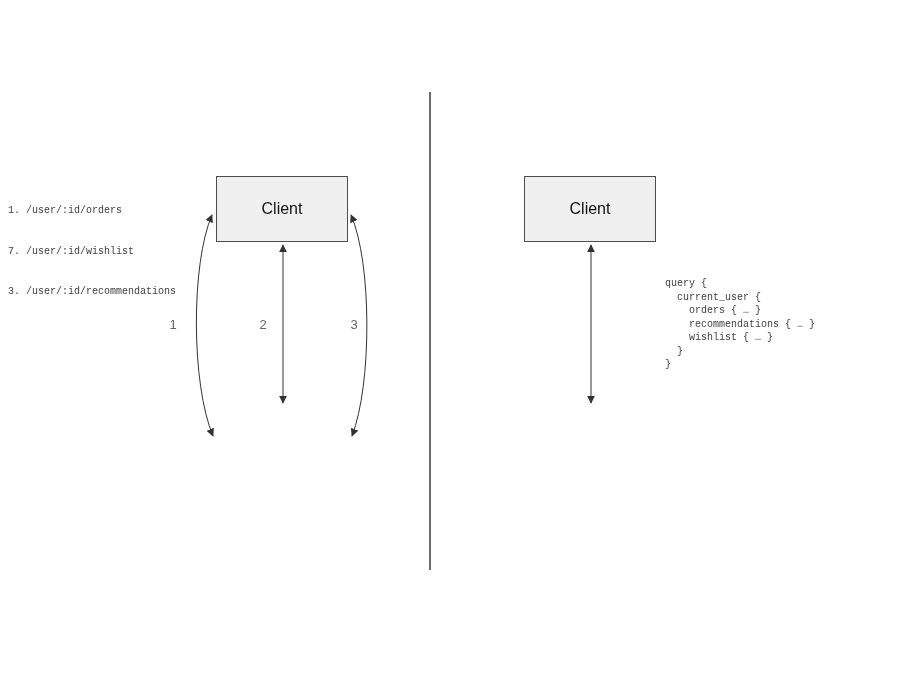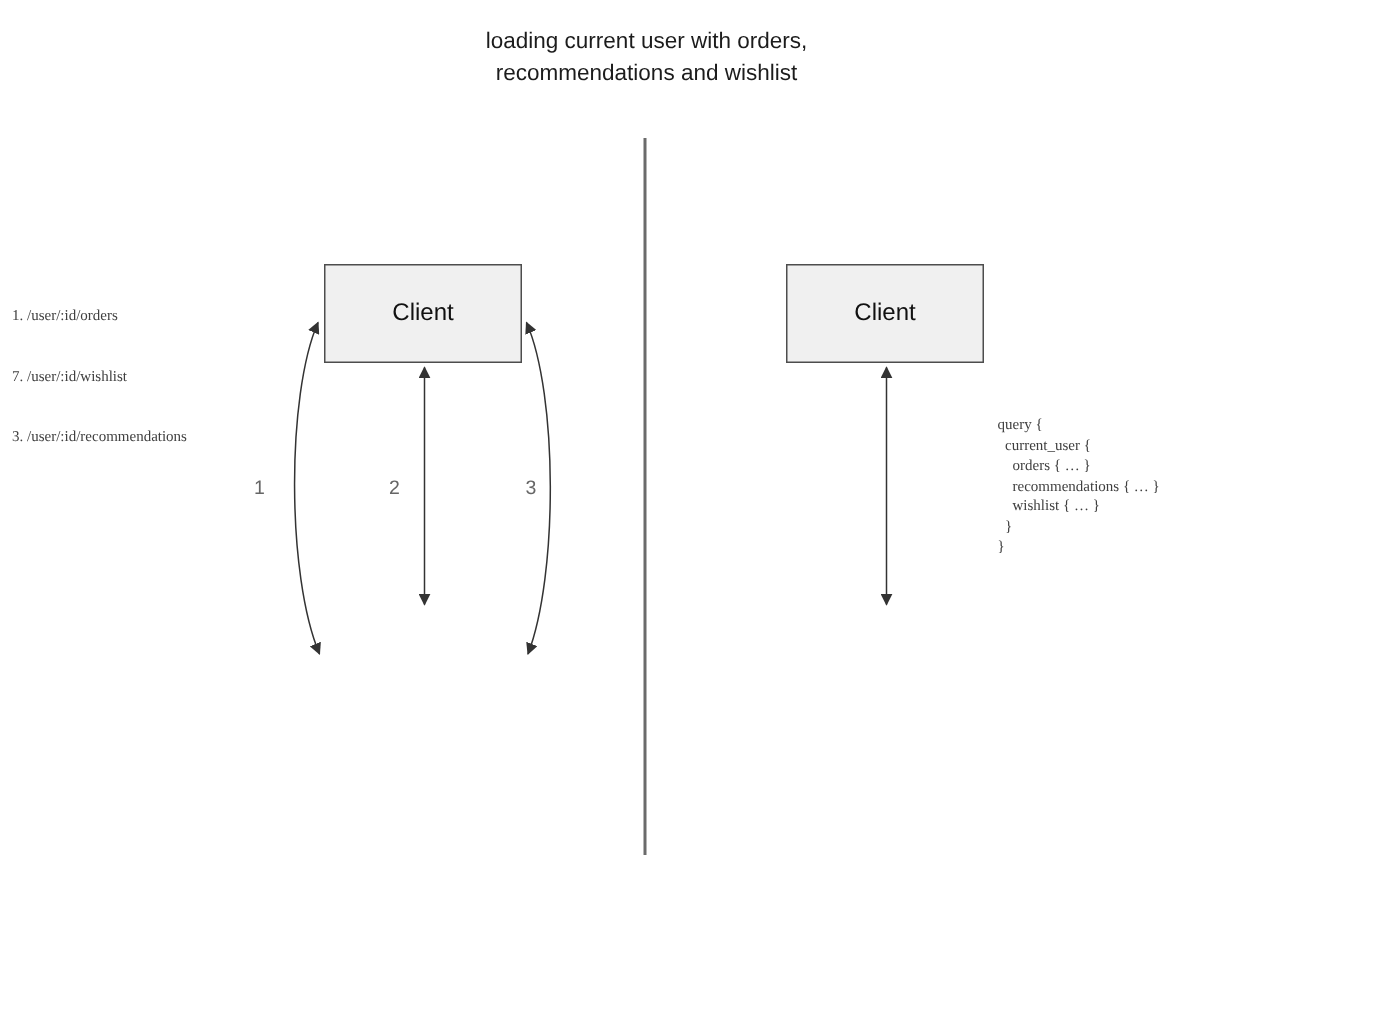--- a/index.html
+++ b/index.html
@@ -28,21 +28,21 @@
   .divider {
     position: absolute;
     left: 429px;
     top: 92px;
     width: 1.5px;
     height: 478px;
     background: #6b6b6b;
   }
 
   .mono {
-    font-family: Liberation Serif, serif;
+    font-family: Liberation Mono, monospace;
     font-size: 10px;
     line-height: 13.5px;
     color: #3f3f3f;
     white-space: pre;
   }
 
   .endpoint-list { position: absolute; left: 8px; top: 177px; }
 
   .query-code { position: absolute; left: 665px; top: 277px; }
 
@@ -86,24 +86,20 @@
   }
   .num-1 { left: 165px; top: 317px; }
   .num-2 { left: 255px; top: 317px; }
   .num-3 { left: 346px; top: 317px; }
 </style>
 </head>
 <body>
 
 <div class="canvas">
 
-  <div class="title">
-    <div>loading current user with orders,</div>
-    <div>recommendations and wishlist</div>
-  </div>
 
   <div class="divider"></div>
 
   <div class="endpoint-list mono">
     <div>1. /user/:id/orders</div>
     <div>7. /user/:id/wishlist</div>
     <div>3. /user/:id/recommendations</div>
   </div>
 
   <svg class="arrows-svg" viewBox="0 0 917 689" xmlns="http://www.w3.org/2000/svg">

